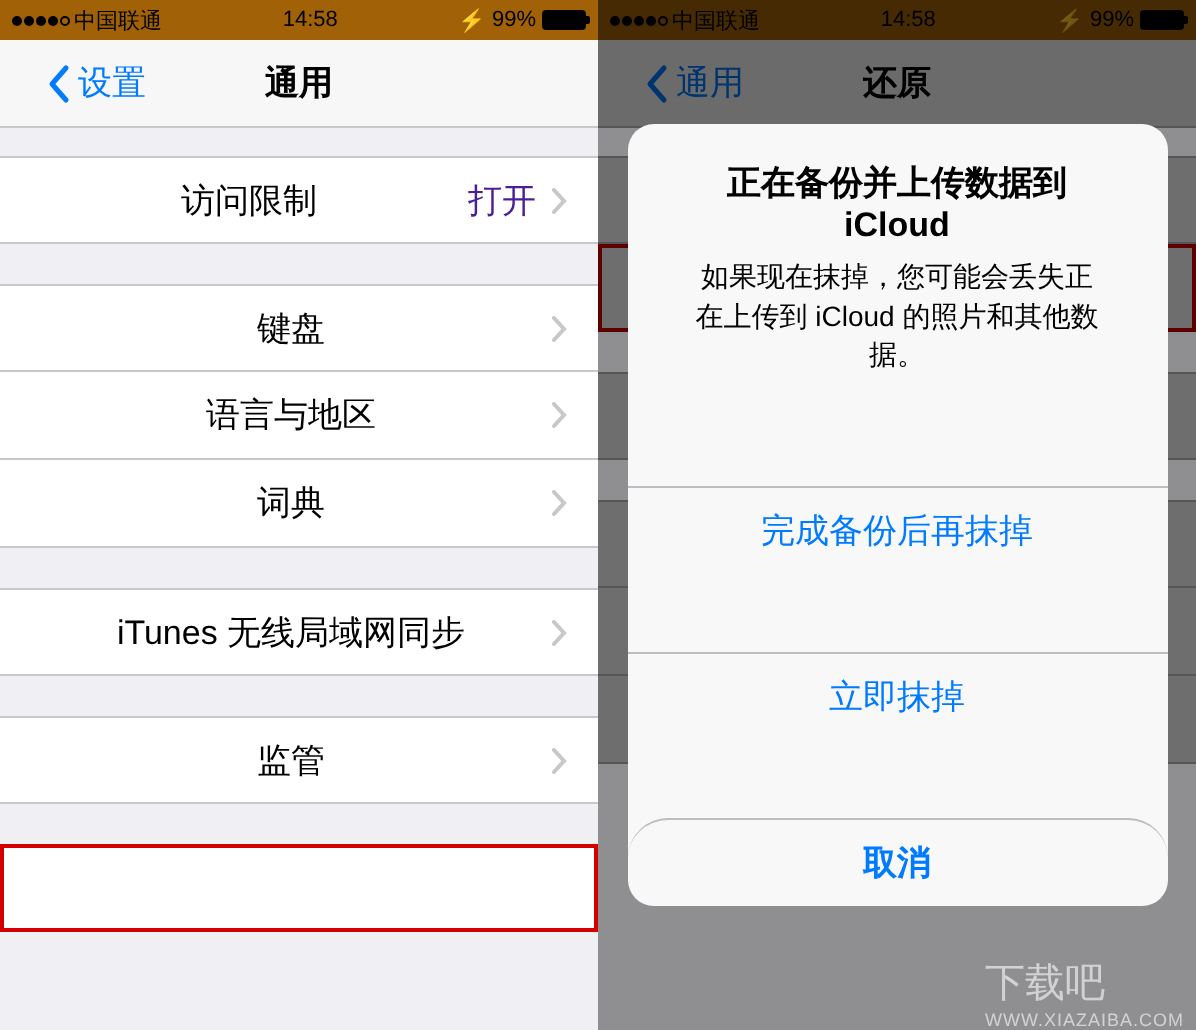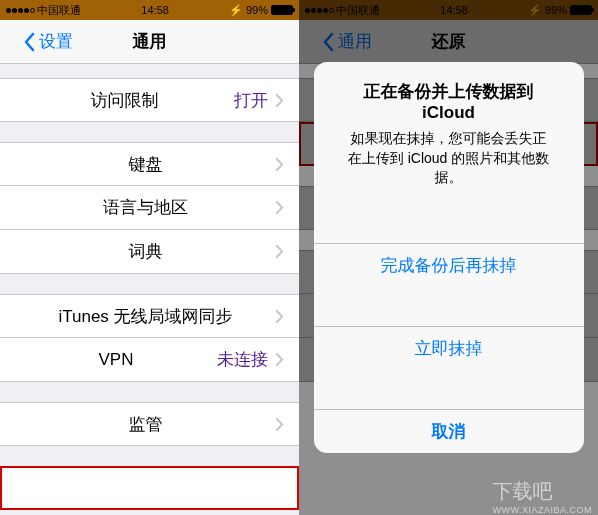--- a/index.html
+++ b/index.html
@@ -28,21 +28,21 @@
 .chevron{color:#c7c7cc;}
 .chevron svg{width:8px;height:13px;display:block;}
 .row.blue .row-label{color:#007aff;}
 .row.highlight{outline:2px solid #d40000;outline-offset:-2px;}
 .overlay{position:absolute;inset:0;background:rgba(0,0,0,0.4);display:flex;align-items:center;justify-content:center;}
 .alert{width:270px;background:#f8f8f8;border-radius:13px;overflow:hidden;}
 .alert-body{padding:18px 32px 16px;text-align:center;}
 .alert-title{font-size:17px;font-weight:600;margin-bottom:6px;}
 .alert-msg{font-size:14px;color:#000;line-height:1.4;}
 .alert-btn{border-top:0.5px solid #bdbdc2;height:44px;display:flex;align-items:center;justify-content:center;font-size:17px;color:#007aff;cursor:pointer;margin-top:39px;}
-.alert-btn.bold{font-weight:600;}
+.alert-btn.bold{font-weight:600;border-radius:20px;}
 .watermark{position:absolute;right:6px;bottom:0;color:rgba(255,255,255,0.6);font-size:20px;font-weight:300;pointer-events:none;}
 .watermark-sub{font-size:9px;display:block;letter-spacing:0.5px;}
 .panel.dimmed .nav-bar,.panel.dimmed .status-bar{filter:brightness(0.72);}
 .panel.dimmed .section .row{filter:brightness(0.72);}
 </style>
 </head>
 <body>
 
 <div class="container">
 
@@ -112,29 +112,20 @@
             <svg viewBox="0 0 8 13">
               <path d="M1 1l5 5.5L1 12" stroke="#c7c7cc" stroke-width="2" fill="none" stroke-linecap="round"></path>
             </svg>
           </span>
       </div>
     </div>
 
     <div class="section">
       <div class="row">
         <span class="row-label">iTunes 无线局域网同步</span>
-        <span class="chevron">
-            <svg viewBox="0 0 8 13">
-              <path d="M1 1l5 5.5L1 12" stroke="#c7c7cc" stroke-width="2" fill="none" stroke-linecap="round"></path>
-            </svg>
-          </span>
-      </div>
-      <div class="row">
-        <span class="row-label">VPN</span>
-        <span class="row-value">未连接</span>
         <span class="chevron">
             <svg viewBox="0 0 8 13">
               <path d="M1 1l5 5.5L1 12" stroke="#c7c7cc" stroke-width="2" fill="none" stroke-linecap="round"></path>
             </svg>
           </span>
       </div>
     </div>
 
     <div class="section">
       <div class="row">

